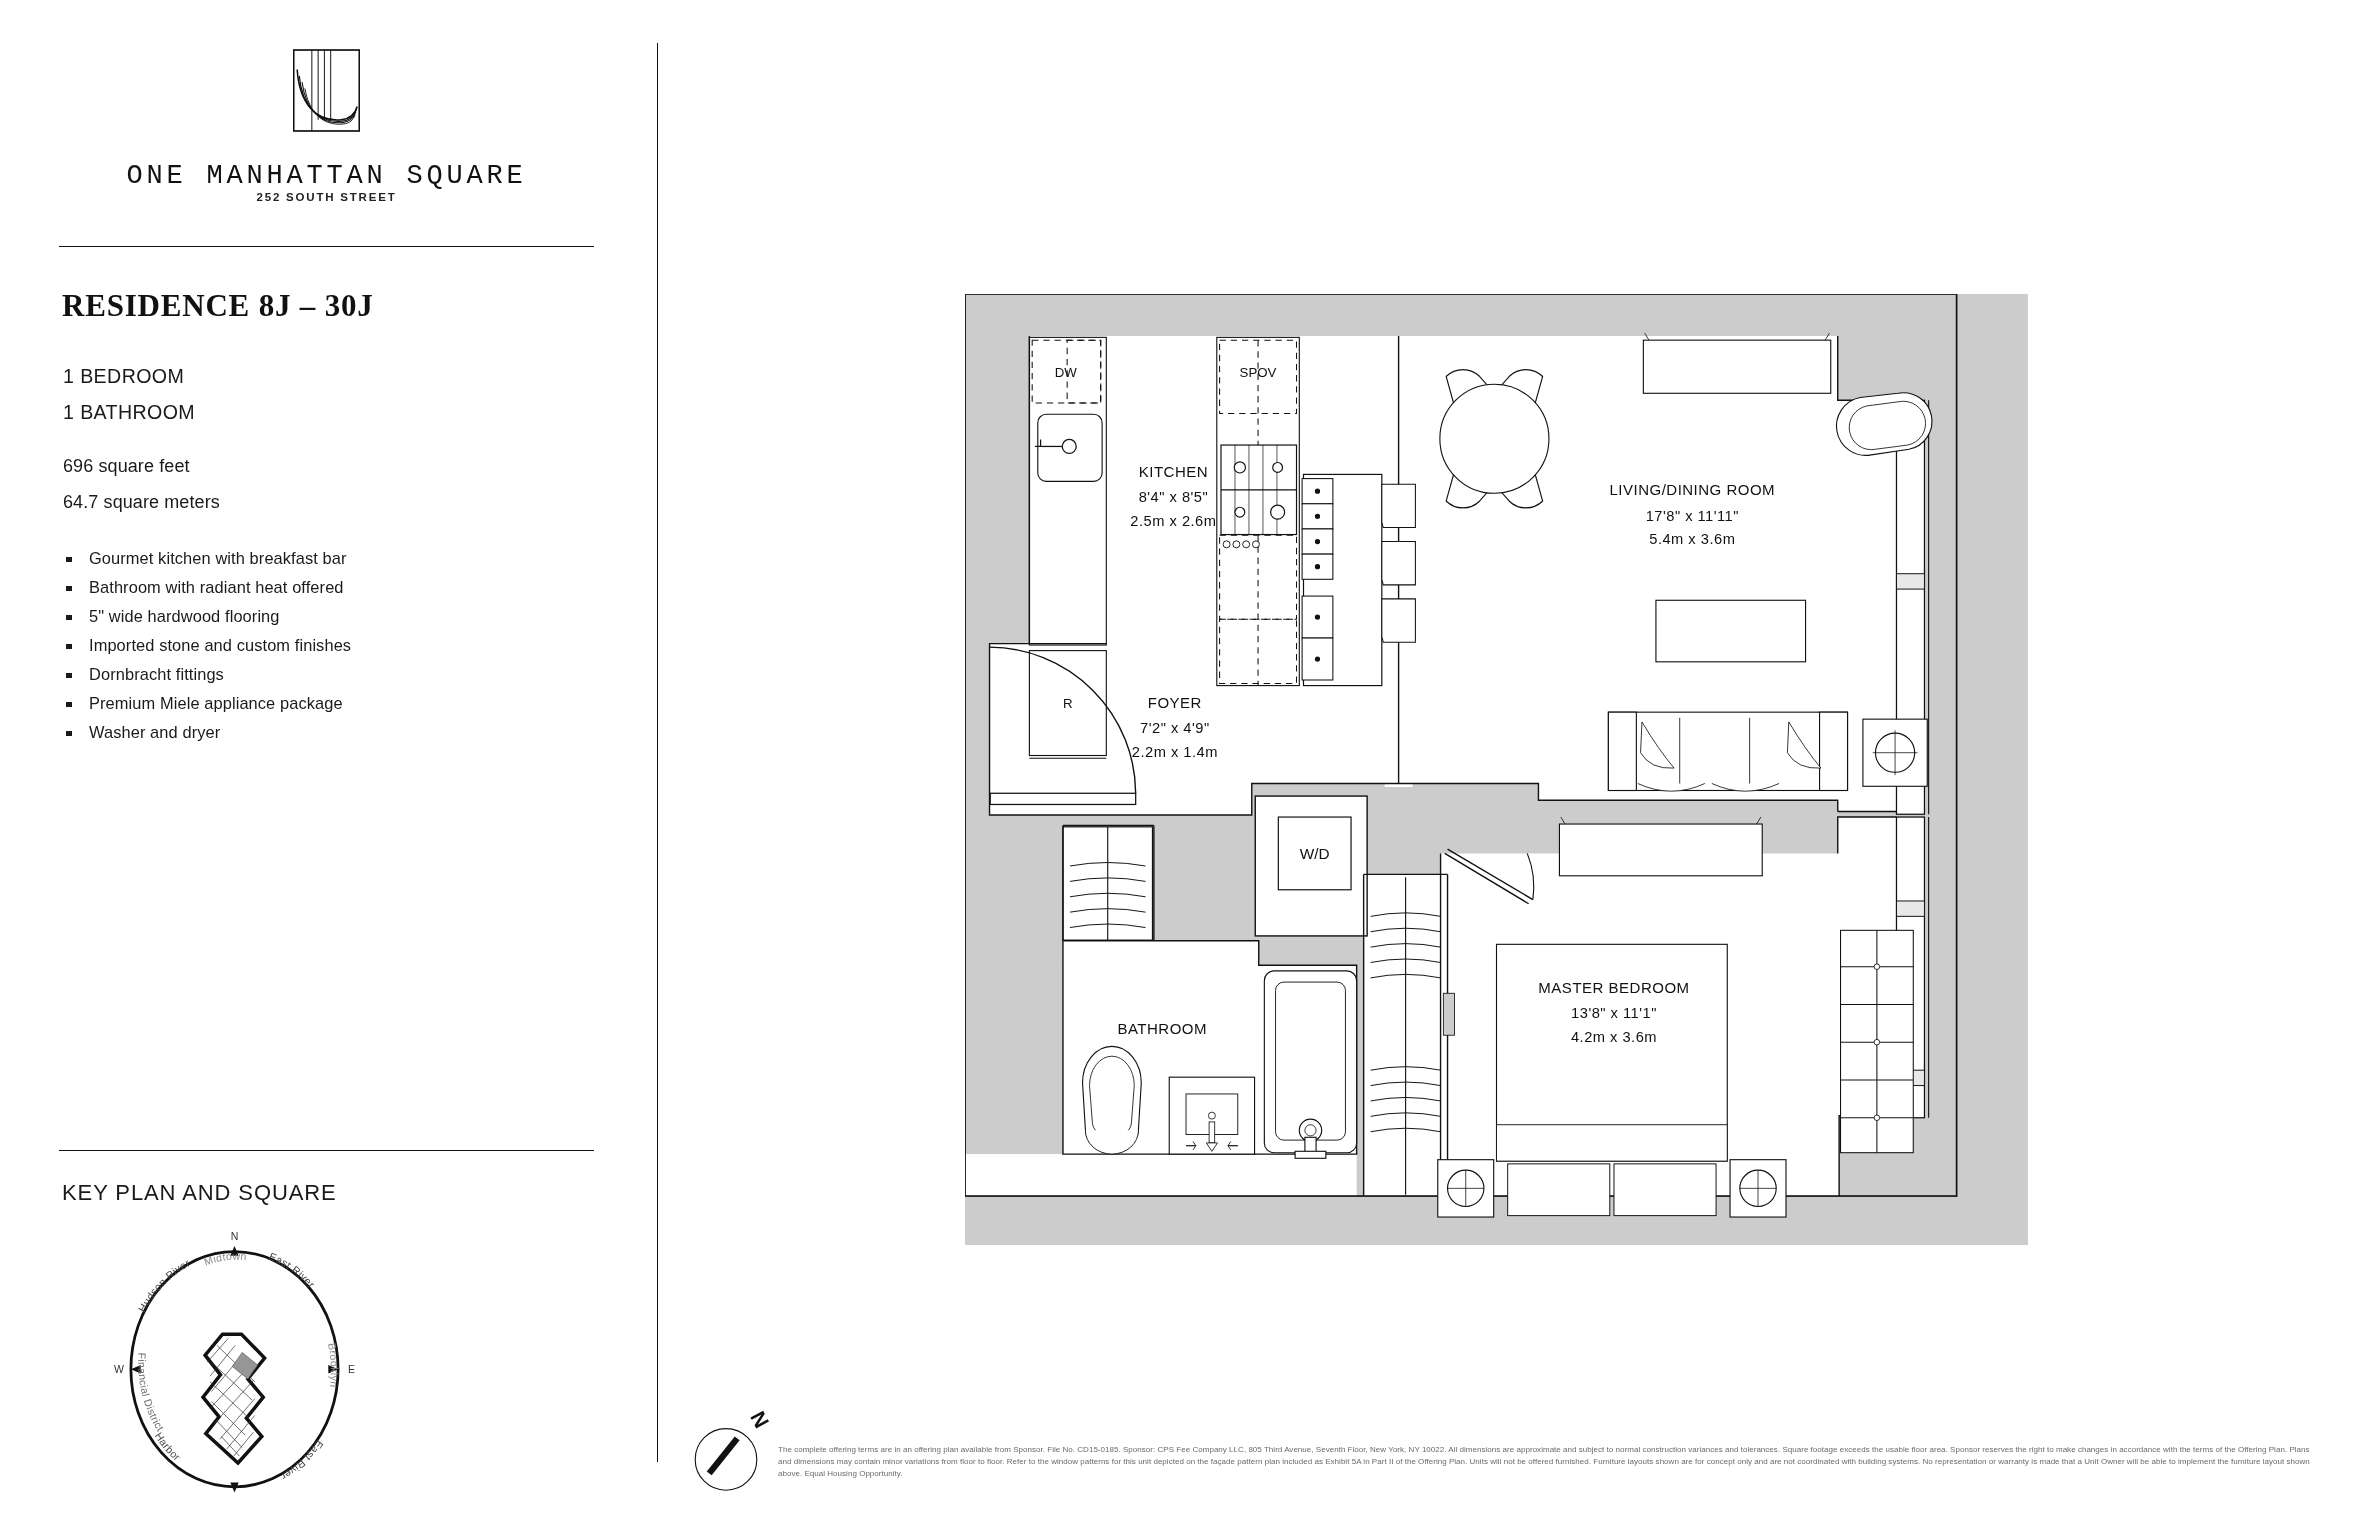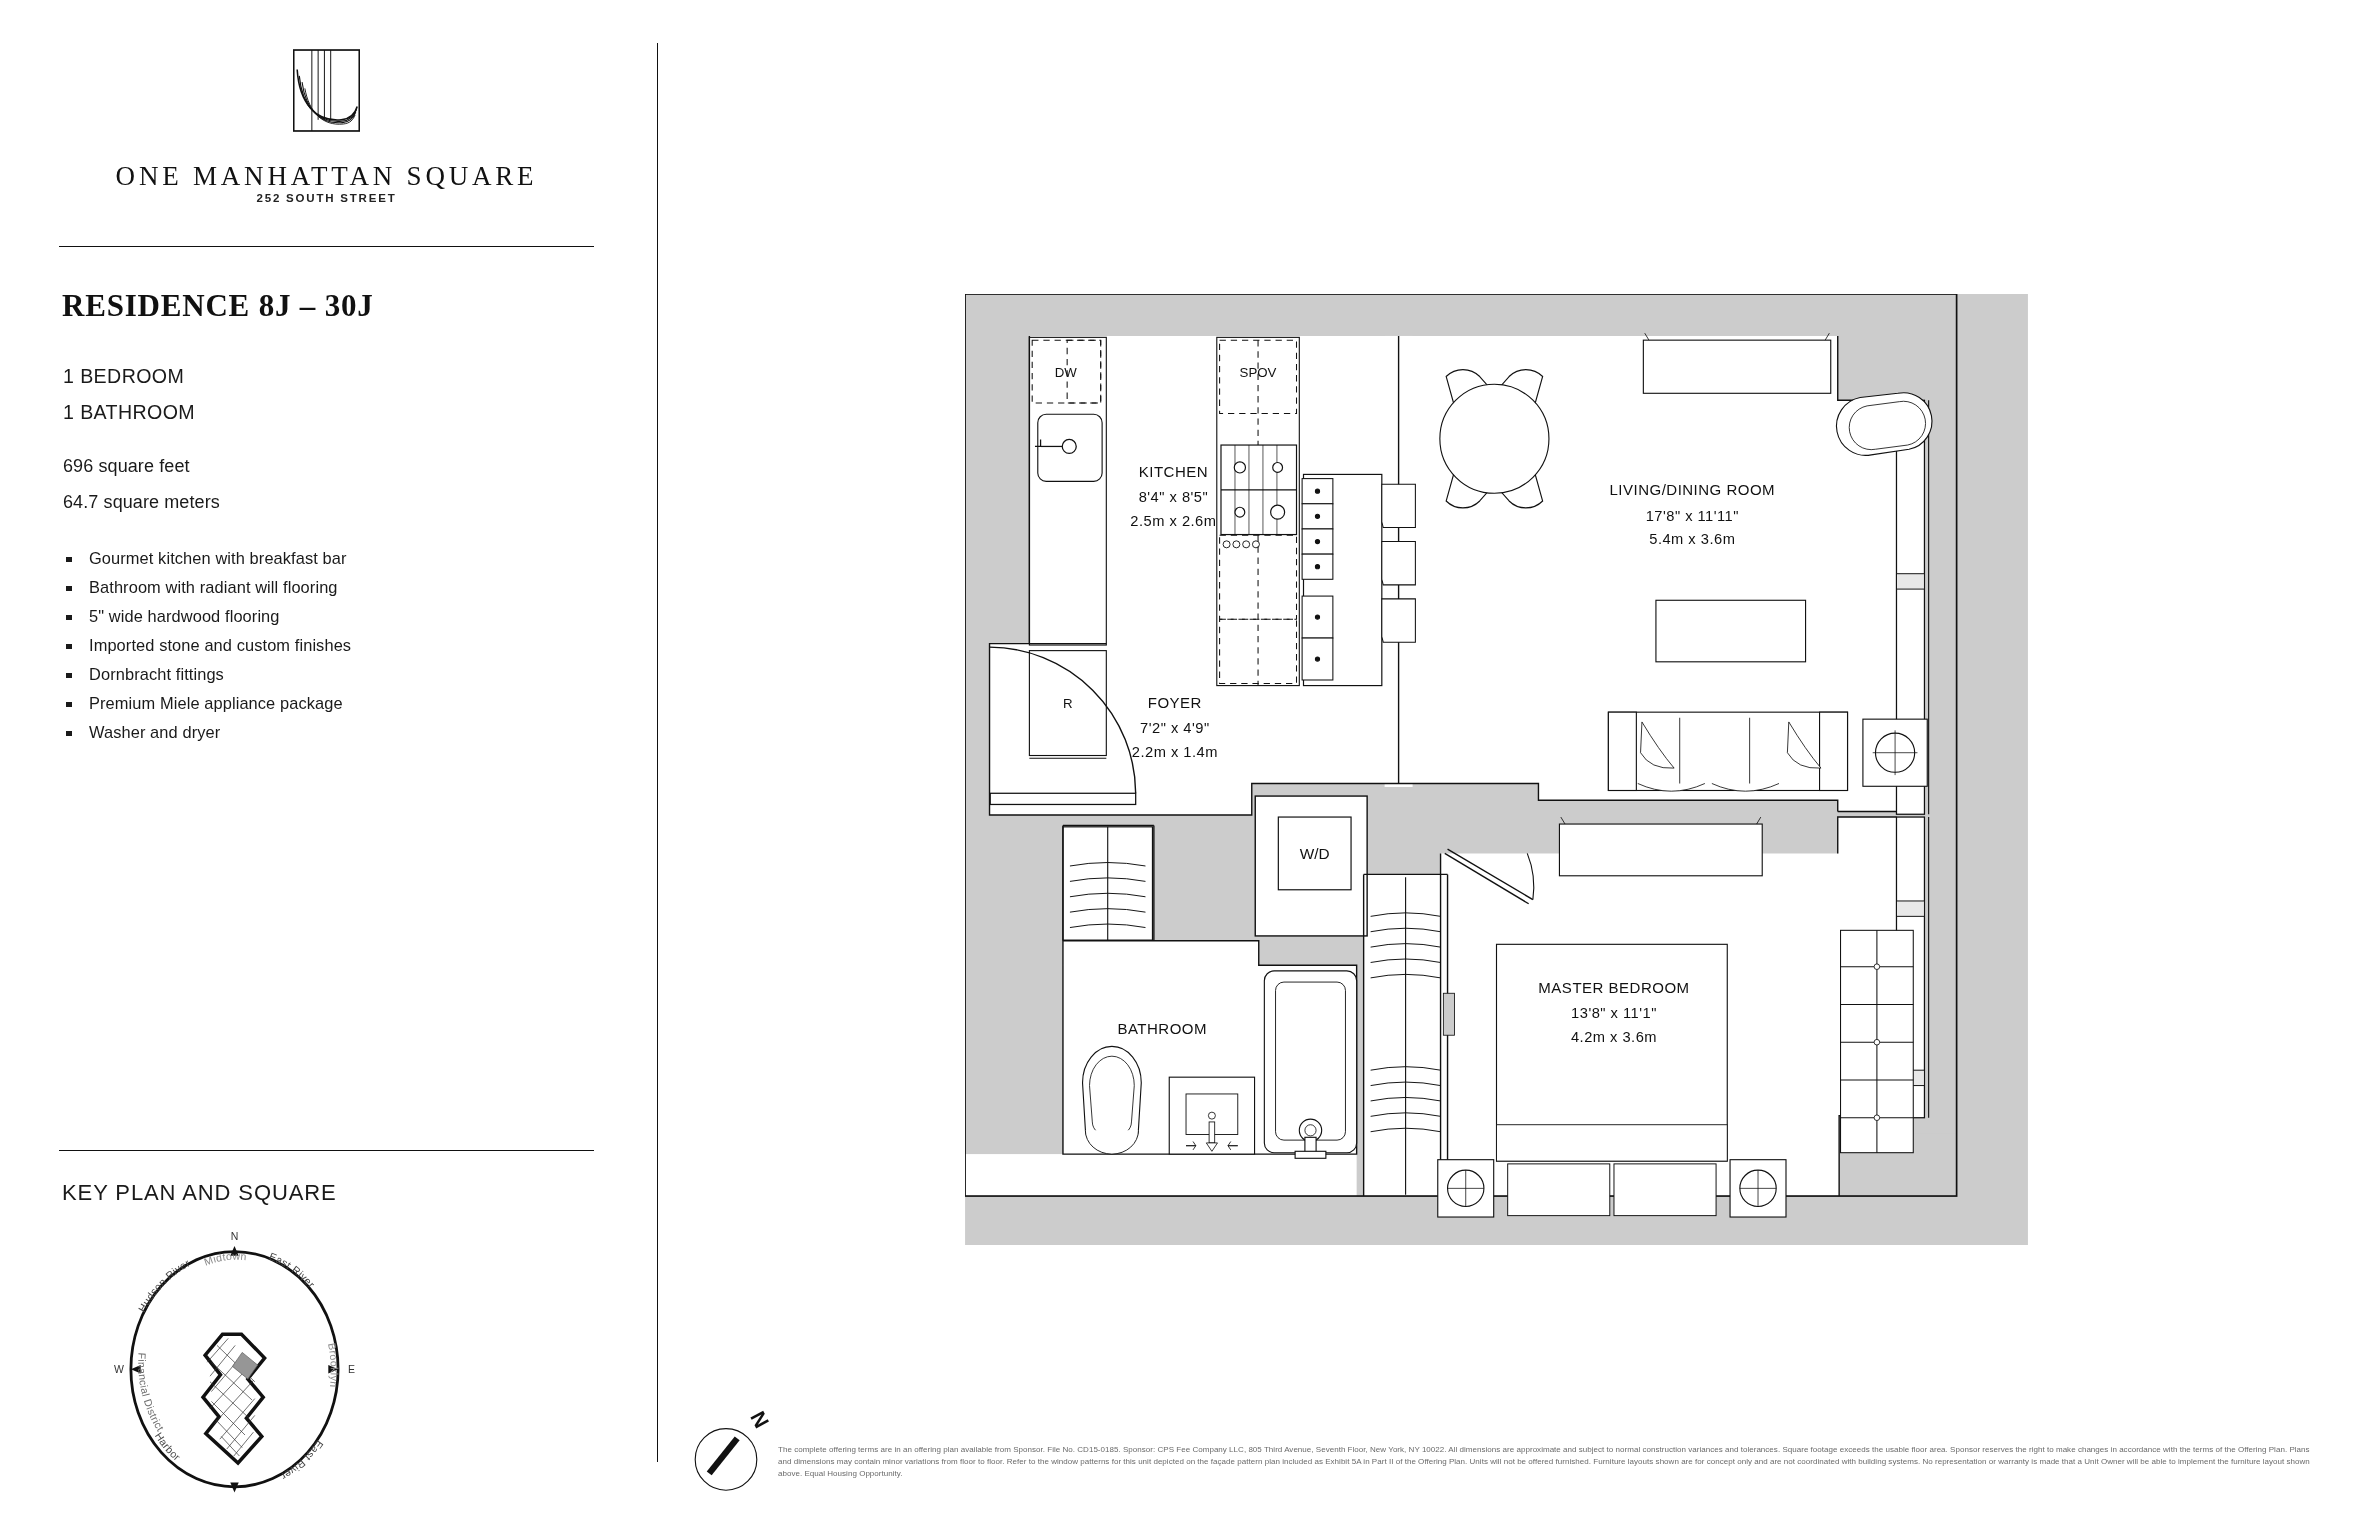--- a/index.html
+++ b/index.html
@@ -5,21 +5,21 @@
   * { margin:0; padding:0; box-sizing:border-box; }
   html,body { width:2377px; height:1538px; background:#ffffff; }
   body { font-family:"Liberation Sans", sans-serif; color:#1a1a1a; position:relative; overflow:hidden; }
 
   
   #left-col { position:absolute; left:0; top:0; width:657px; height:1538px; }
 
   #brand-block { position:absolute; left:59px; top:49px; width:535px; text-align:center; }
   #logo-mark { width:67px; height:83px; margin:0 auto 29px auto; position:relative; }
   #logo-mark svg { display:block; }
-  #brand-name { font-family:Liberation Serif, serif; font-size:27px; letter-spacing:3.8px;
+  #brand-name { font-family:Liberation Mono, monospace; font-size:27px; letter-spacing:3.8px;
                 color:#111; white-space:nowrap; }
   #brand-addr { font-size:11.5px; letter-spacing:1.8px; font-weight:700; color:#222; }
 
   .hrule { position:absolute; left:59px; width:535px; height:0; border-top:1.7px solid #111; }
   #rule-1 { top:246px; }
   #rule-2 { top:1150px; }
 
   #res-title { position:absolute; left:62px; top:288px; font-family:Liberation Serif, serif;
                font-size:31px; font-weight:700; letter-spacing:0.8px; color:#111; white-space:nowrap; }
 
@@ -88,21 +88,21 @@
     <div>1 BATHROOM</div>
   </div>
 
   <div id="res-area">
     <div>696 square feet</div>
     <div>64.7 square meters</div>
   </div>
 
   <ul id="feature-list">
     <li><span class="bullet"></span><span>Gourmet kitchen with breakfast bar</span></li>
-    <li><span class="bullet"></span><span>Bathroom with radiant will flooring</span></li>
+    <li><span class="bullet"></span><span>Bathroom with radiant heat offered</span></li>
     <li><span class="bullet"></span><span>5" wide hardwood flooring</span></li>
     <li><span class="bullet"></span><span>Imported stone and custom finishes</span></li>
     <li><span class="bullet"></span><span>Dornbracht fittings</span></li>
     <li><span class="bullet"></span><span>Premium Miele appliance package</span></li>
     <li><span class="bullet"></span><span>Washer and dryer</span></li>
   </ul>
 
   <div class="hrule" id="rule-2"></div>
 
   <div id="keyplan-title">KEY PLAN AND SQUARE</div>

